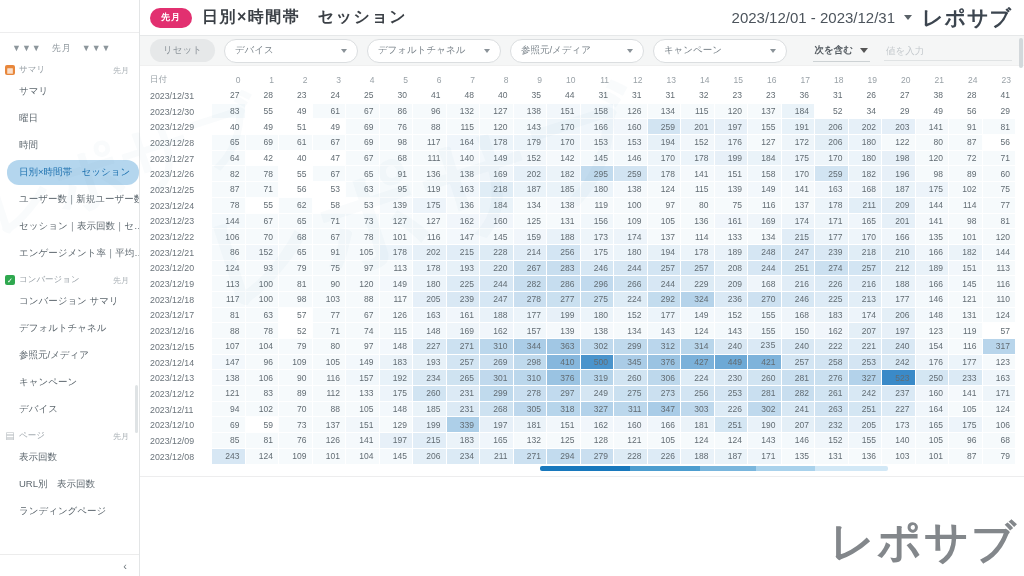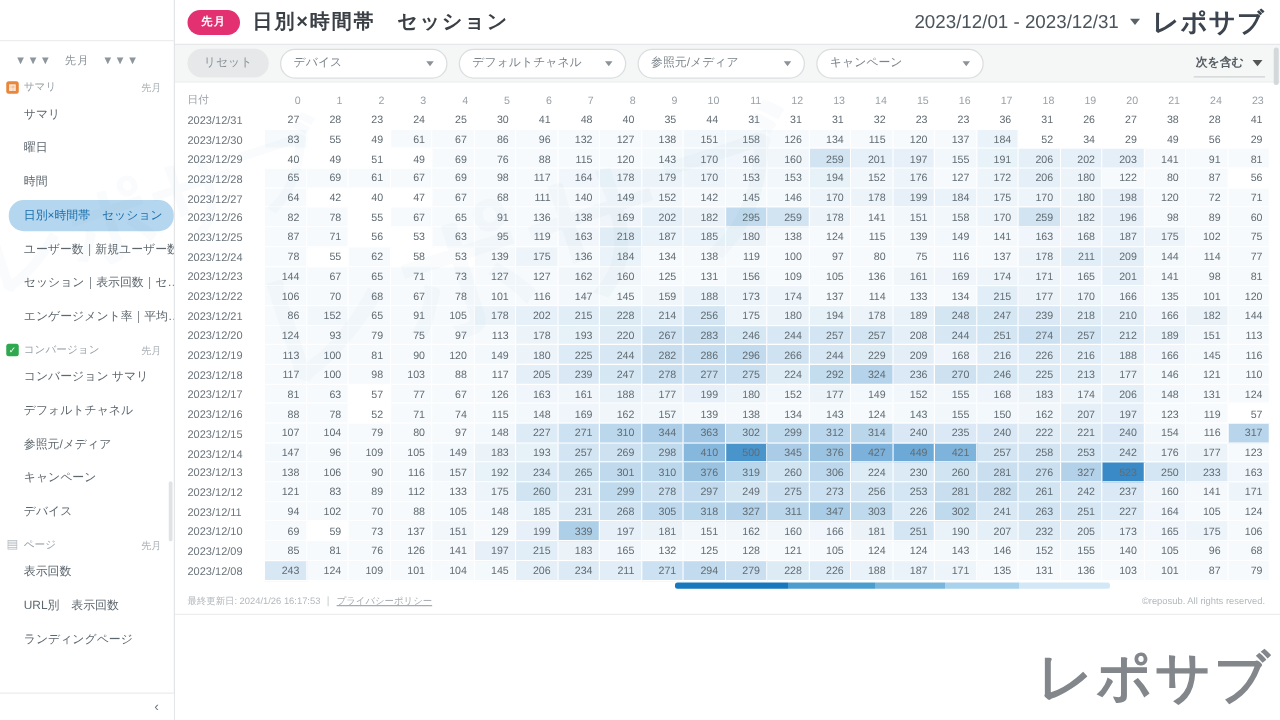--- a/index.html
+++ b/index.html
@@ -164,20 +164,21 @@
         <div class="pill">
           <span>キャンペーン</span>
           <span class="pc"></span>
         </div>
       </div>
     <div class="match-group">
       <span class="match-select">
         <span>次を含む</span>
         <span class="caret-down" style="border-top-color:#555;"></span>
       </span>
+      <input class="value-input" placeholder="値を入力" style="">
     </div>
   </div>
 
   <div class="table-wrap">
     <div class="wm" style="left:60px; top:60px;">レポサブ</div>
     <div class="thead">
         <div class="date-col">日付</div>
         <div class="hcell">0</div>
         <div class="hcell">1</div>
         <div class="hcell">2</div>
@@ -647,21 +648,21 @@
           <div class="cell" style="background: rgba(24, 118, 190, 0.145);">227</div>
           <div class="cell" style="background: rgba(24, 118, 190, 0.22);">271</div>
           <div class="cell" style="background: rgba(24, 118, 190, 0.294);">310</div>
           <div class="cell" style="background: rgba(24, 118, 190, 0.365);">344</div>
           <div class="cell" style="background: rgba(24, 118, 190, 0.408);">363</div>
           <div class="cell" style="background: rgba(24, 118, 190, 0.28);">302</div>
           <div class="cell" style="background: rgba(24, 118, 190, 0.27);">299</div>
           <div class="cell" style="background: rgba(24, 118, 190, 0.298);">312</div>
           <div class="cell" style="background: rgba(24, 118, 190, 0.3);">314</div>
           <div class="cell" style="background: rgba(24, 118, 190, 0.165);">240</div>
-          <div class="cell" style="background: rgba(24, 118, 190, 0.16);">235</div>
+          <div class="cell" style="background: rgba(24, 118, 190, 0.16); font-family: Liberation Mono, monospace;">235</div>
           <div class="cell" style="background: rgba(24, 118, 190, 0.165);">240</div>
           <div class="cell" style="background: rgba(24, 118, 190, 0.137);">222</div>
           <div class="cell" style="background: rgba(24, 118, 190, 0.137);">221</div>
           <div class="cell" style="background: rgba(24, 118, 190, 0.165);">240</div>
           <div class="cell" style="background: rgba(24, 118, 190, 0.055);">154</div>
           <div class="cell" style="background: rgba(24, 118, 190, 0.04);">116</div>
           <div class="cell" style="background: rgba(24, 118, 190, 0.306);">317</div>
         </div>
         <div class="trow">
           <div class="date-col">2023/12/14</div>
@@ -849,23 +850,17 @@
           <div class="cell" style="background: rgba(24, 118, 190, 0.04);">136</div>
           <div class="cell" style="background: rgba(24, 118, 190, 0.04);">103</div>
           <div class="cell" style="background: rgba(24, 118, 190, 0.04);">101</div>
           <div class="cell" style="background: rgba(24, 118, 190, 0.04);">87</div>
           <div class="cell" style="background: rgba(24, 118, 190, 0.04);">79</div>
         </div>
       </div>
     <div class="legend"></div>
   </div>
 
-  <div class="footnote">
-    <span>最終更新日: 2024/1/26 16:17:53</span>
-    <span class="fsep"></span>
-    <span class="privacy">プライバシーポリシー</span>
-    <span class="copyright">©reposub. All rights reserved.</span>
-  </div>
   <div class="card-divider"></div>
 
   <div class="biglogo">レポサブ</div>
   <div class="vscroll-thumb"></div>
 </div>
 
 </body></html>

